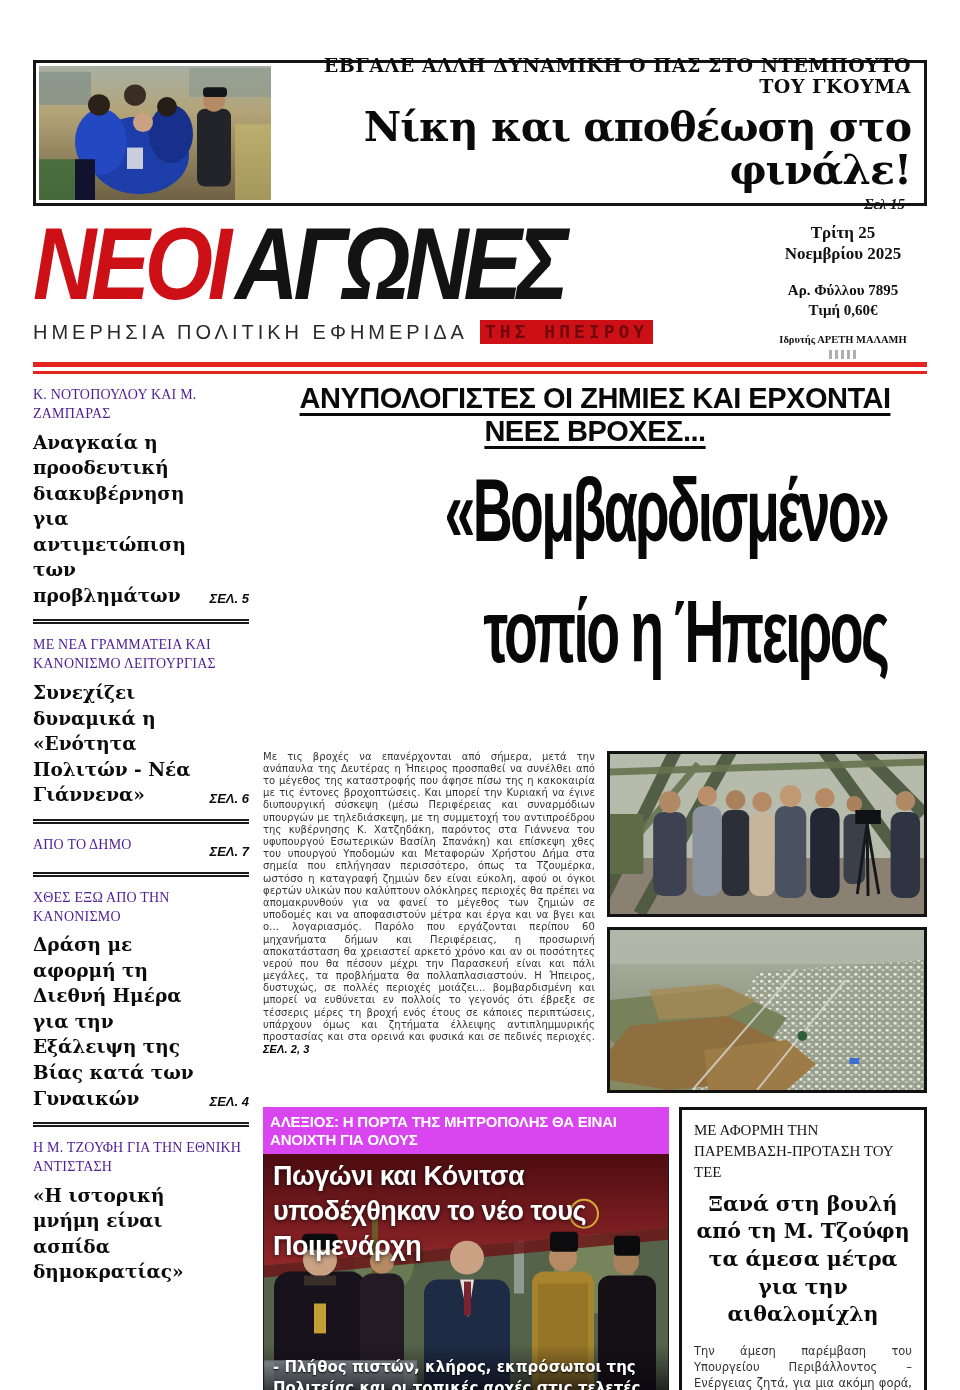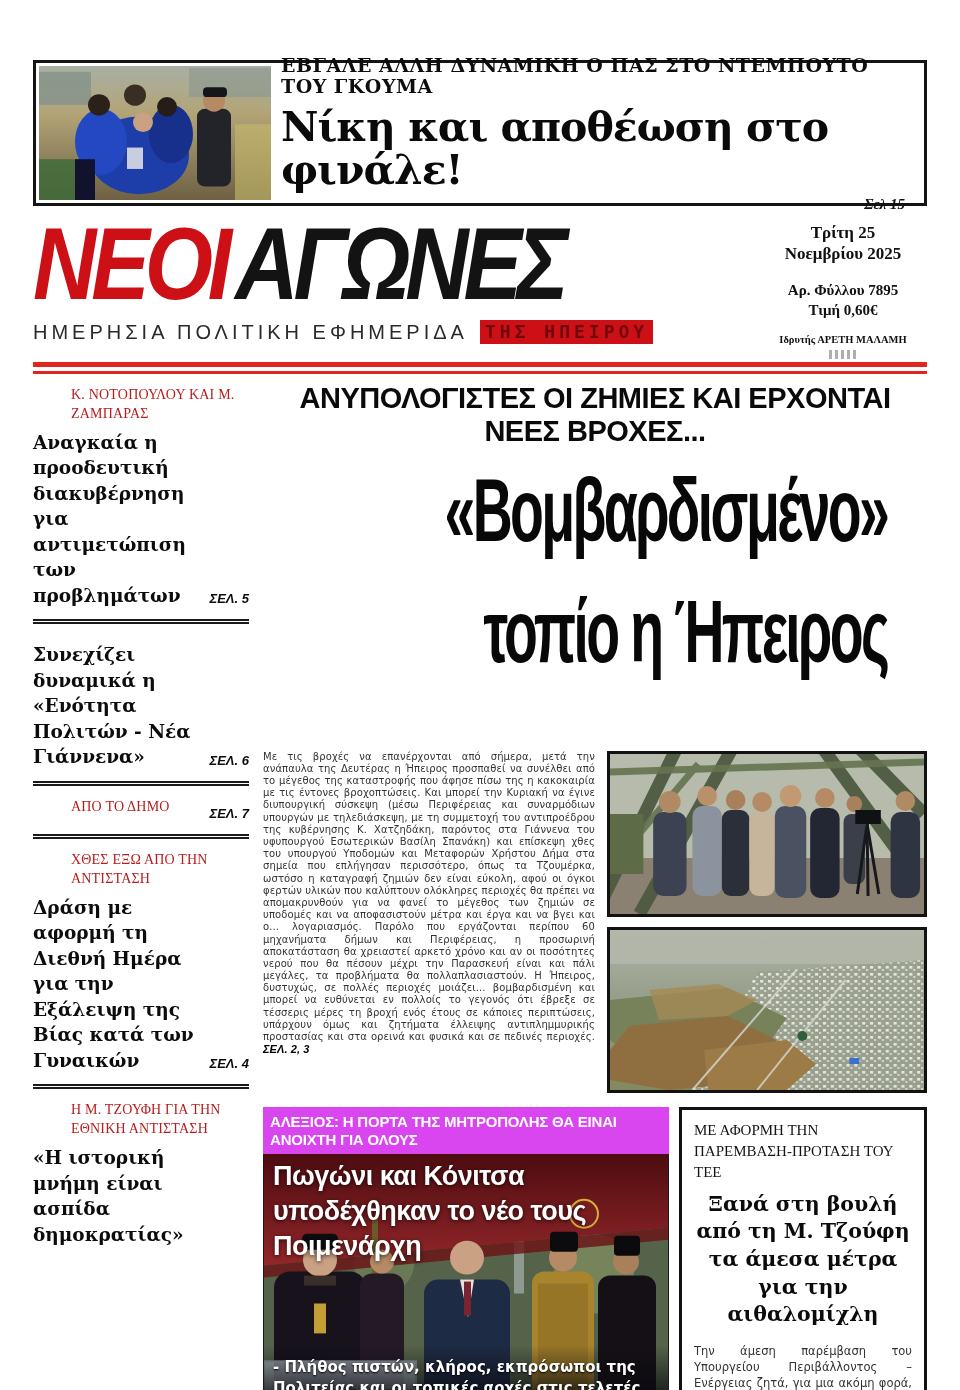--- a/index.html
+++ b/index.html
@@ -5,21 +5,21 @@
   * { margin:0; padding:0; box-sizing:border-box; }
   html,body { background:#ffffff; }
   body { width:960px; height:1390px; overflow:hidden; font-family:"Liberation Serif", serif; color:#111; position:relative; }
 
   
   .banner { position:absolute; left:33px; top:60px; width:894px; height:146px;
             border:3px solid #141414; background:#fff; display:flex; padding:3px; }
   .banner-photo { width:232px; height:100%; flex-shrink:0; }
   .banner-photo svg { width:100%; height:100%; display:block; }
   .banner-right { flex:1; display:flex; flex-direction:column; justify-content:center;
-                  text-align:left; padding:2px 10px 0; }
+                  text-align:right; padding:2px 10px 0; }
   .banner-kicker { font:700 19px/1.15 "DejaVu Serif", serif; letter-spacing:.5px; color:#0d0d0d; }
   .banner-headline { font:900 41px/1.05 "DejaVu Serif", serif; color:#0a0a0a; margin-top:8px; letter-spacing:-1px; }
   .banner-page { align-self:flex-end; font:italic 700 15px "Liberation Serif", serif; margin-top:4px; margin-right:6px; }
 
   
   .masthead { position:absolute; left:33px; top:216px; width:894px; height:142px; display:flex; }
   .logo-area { flex:1; min-width:0; }
   .logo-line { font-family:"Liberation Sans", sans-serif; font-weight:900; font-style:italic;
                font-size:86px; line-height:.95; letter-spacing:-5px; white-space:nowrap;
                transform:scale(1.02,1.18); transform-origin:left top; height:96px; }
@@ -40,30 +40,30 @@
   .m-code { font:700 6px "Liberation Sans", sans-serif; color:#333; margin-top:3px; letter-spacing:.5px; }
 
   
   .red-rule { position:absolute; left:33px; top:362px; width:894px; height:12px;
               border-top:5px solid #e2261f; border-bottom:3px solid #e2261f; }
 
   
   .content { position:absolute; left:33px; top:382px; width:894px; display:flex; gap:14px; }
   .sidebar { width:216px; flex-shrink:0; }
   .s-item { padding:4px 0 8px; }
-  .s-kicker { font:400 14px/1.35 "Liberation Serif", serif; color:#b91c1c; letter-spacing:.2px;margin-left:38px; }
+  .s-kicker { font:400 14px/1.35 "Liberation Serif", serif; color:#4c1d95; letter-spacing:.2px; }
   .s-title { font:700 18.5px/1.38 "DejaVu Serif", serif; color:#0c0c0c; margin-top:6px;
              position:relative; padding-right:50px; }
   .s-page { position:absolute; right:0; bottom:2px; font:italic 800 13px "Liberation Sans", sans-serif; }
   .sep { height:5px; border-top:2px solid #1a1a1a; border-bottom:2px solid #1a1a1a; margin:3px 0 8px; }
 
   .main { flex:1; min-width:0; }
   .m-kicker { text-align:center; font:900 29px/1.15 "Liberation Sans", sans-serif; letter-spacing:-.5px;
               color:#0a0a0a; }
-  .m-kicker span { text-decoration-thickness:3px; text-underline-offset:5px; }
+  .m-kicker span { text-decoration:underline; text-decoration-thickness:3px; text-underline-offset:5px; }
   .m-headline { text-align:right; margin-top:30px; height:250px; }
   .m-h-line { display:block; font-family:"Liberation Sans", sans-serif; font-weight:900; color:#080808;
               font-size:63px; line-height:1.0; letter-spacing:-3px;
               transform:scale(.88,1.42); transform-origin:center center; }
   .m-h-line + .m-h-line { margin-top:58px; }
 
   .article-row { display:flex; gap:12px; margin-top:22px; }
   .m-body { width:332px; flex-shrink:0; font:400 10px/1.22 "DejaVu Sans", sans-serif;
             color:#333; text-align:justify; letter-spacing:.1px; }
   .m-body .pageref { font:italic 800 11px "Liberation Sans", sans-serif; color:#000; }
@@ -156,30 +156,31 @@
 
 <div class="content">
 
   <div class="sidebar">
     <div class="s-item">
       <div class="s-kicker">Κ. ΝΟΤΟΠΟΥΛΟΥ ΚΑΙ Μ. ΖΑΜΠΑΡΑΣ</div>
       <div class="s-title"><span>Αναγκαία η προοδευτική διακυβέρνηση για αντιμετώπιση των προβλημάτων</span><span class="s-page">ΣΕΛ. 5</span></div>
     </div>
     <div class="sep"></div>
     <div class="s-item">
+      <div class="s-kicker">ΜΕ ΝΕΑ ΓΡΑΜΜΑΤΕΙΑ ΚΑΙ ΚΑΝΟΝΙΣΜΟ ΛΕΙΤΟΥΡΓΙΑΣ</div>
       <div class="s-title"><span>Συνεχίζει δυναμικά η «Ενότητα Πολιτών - Νέα Γιάννενα»</span><span class="s-page">ΣΕΛ. 6</span></div>
     </div>
     <div class="sep"></div>
     <div class="s-item">
       <div class="s-kicker">ΑΠΟ ΤΟ ΔΗΜΟ</div>
       <div class="s-title"><span class="s-page">ΣΕΛ. 7</span></div>
     </div>
     <div class="sep"></div>
     <div class="s-item">
-      <div class="s-kicker">ΧΘΕΣ ΕΞΩ ΑΠΟ ΤΗΝ ΑΝΤΙΣΤΑΣΗ</div>
+      <div class="s-kicker">ΧΘΕΣ ΕΞΩ ΑΠΟ ΤΗΝ ΚΑΝΟΝΙΣΜΟ</div>
       <div class="s-title"><span>Δράση με αφορμή τη Διεθνή Ημέρα για την Εξάλειψη της Βίας κατά των Γυναικών</span><span class="s-page">ΣΕΛ. 4</span></div>
     </div>
     <div class="sep"></div>
     <div class="s-item">
       <div class="s-kicker">Η Μ. ΤΖΟΥΦΗ ΓΙΑ ΤΗΝ ΕΘΝΙΚΗ ΑΝΤΙΣΤΑΣΗ</div>
       <div class="s-title"><span>«Η ιστορική μνήμη είναι ασπίδα δημοκρατίας»</span></div>
     </div>
 
   </div>
 

